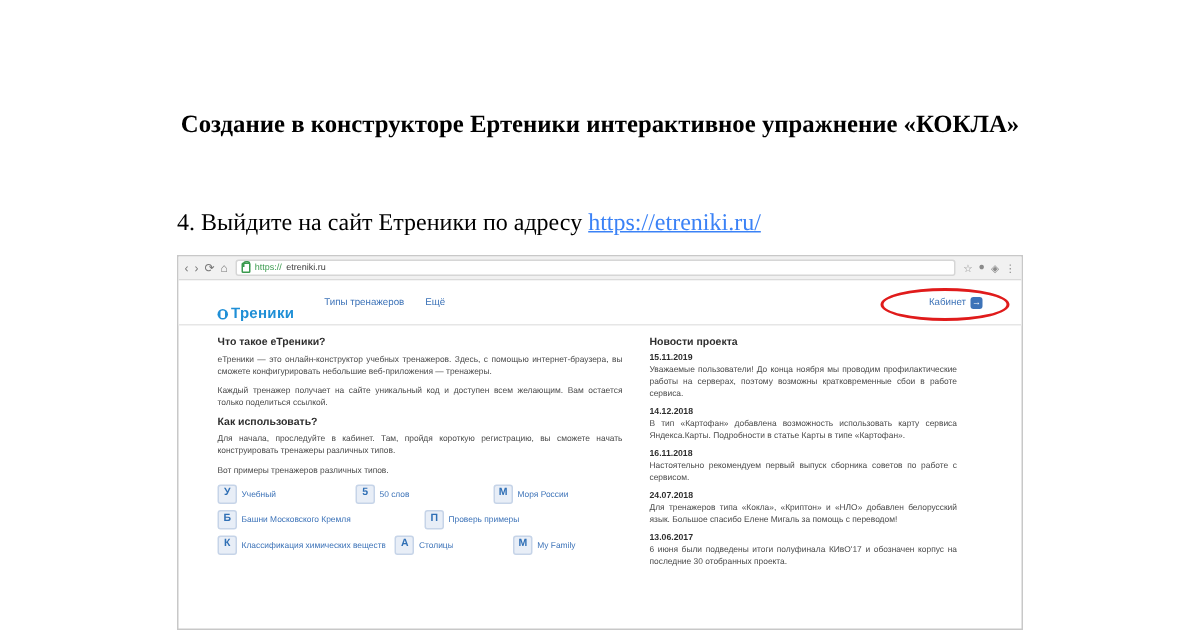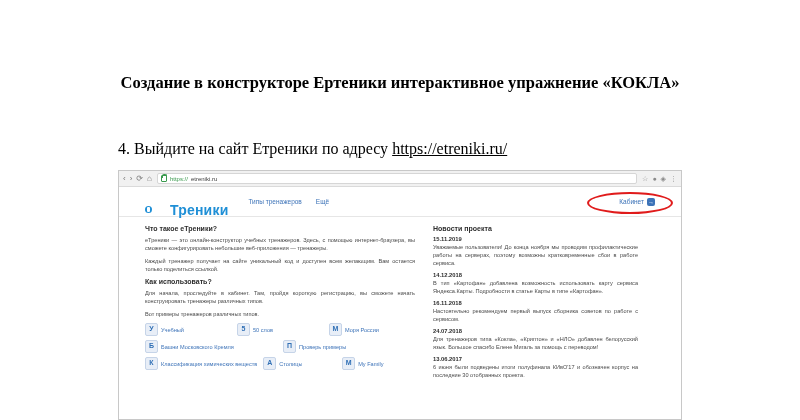--- a/index.html
+++ b/index.html
@@ -32,21 +32,21 @@
   .doc-step {
     position: absolute;
     left: 118px;
     top: 140px;
     font-family: "Liberation Serif", serif;
     font-size: 16px;
     color: #000000;
     white-space: nowrap;
   }
   .doc-step a {
-    color: #000000;
+    color: #3b82f6;
   }
 
   
   .browser {
     position: absolute;
     left: 118px;
     top: 170px;
     width: 564px;
     height: 250px;
     background: #ffffff;
@@ -123,26 +123,26 @@
     height: 30px;
     background: #ffffff;
     border-bottom: 1px solid #e6e6e6;
     display: flex;
     align-items: center;
     padding: 0 26px;
     box-sizing: border-box;
   }
   .logo {
     color: #1f8fd6;
-    font-size: 14px;
+    font-size: 10px;
     font-weight: bold;
     letter-spacing: 0.2px;
     display: flex;
     align-items: center;
-    gap: 18px;
+    gap: 2px;
     margin-top: 16px;
   }
   .logo .dot {
     width: 7px; height: 7px;
     border-radius: 50%;
     background: #1f8fd6;
     display: inline-block;
     position: relative;
   }
   .logo .dot:after {

